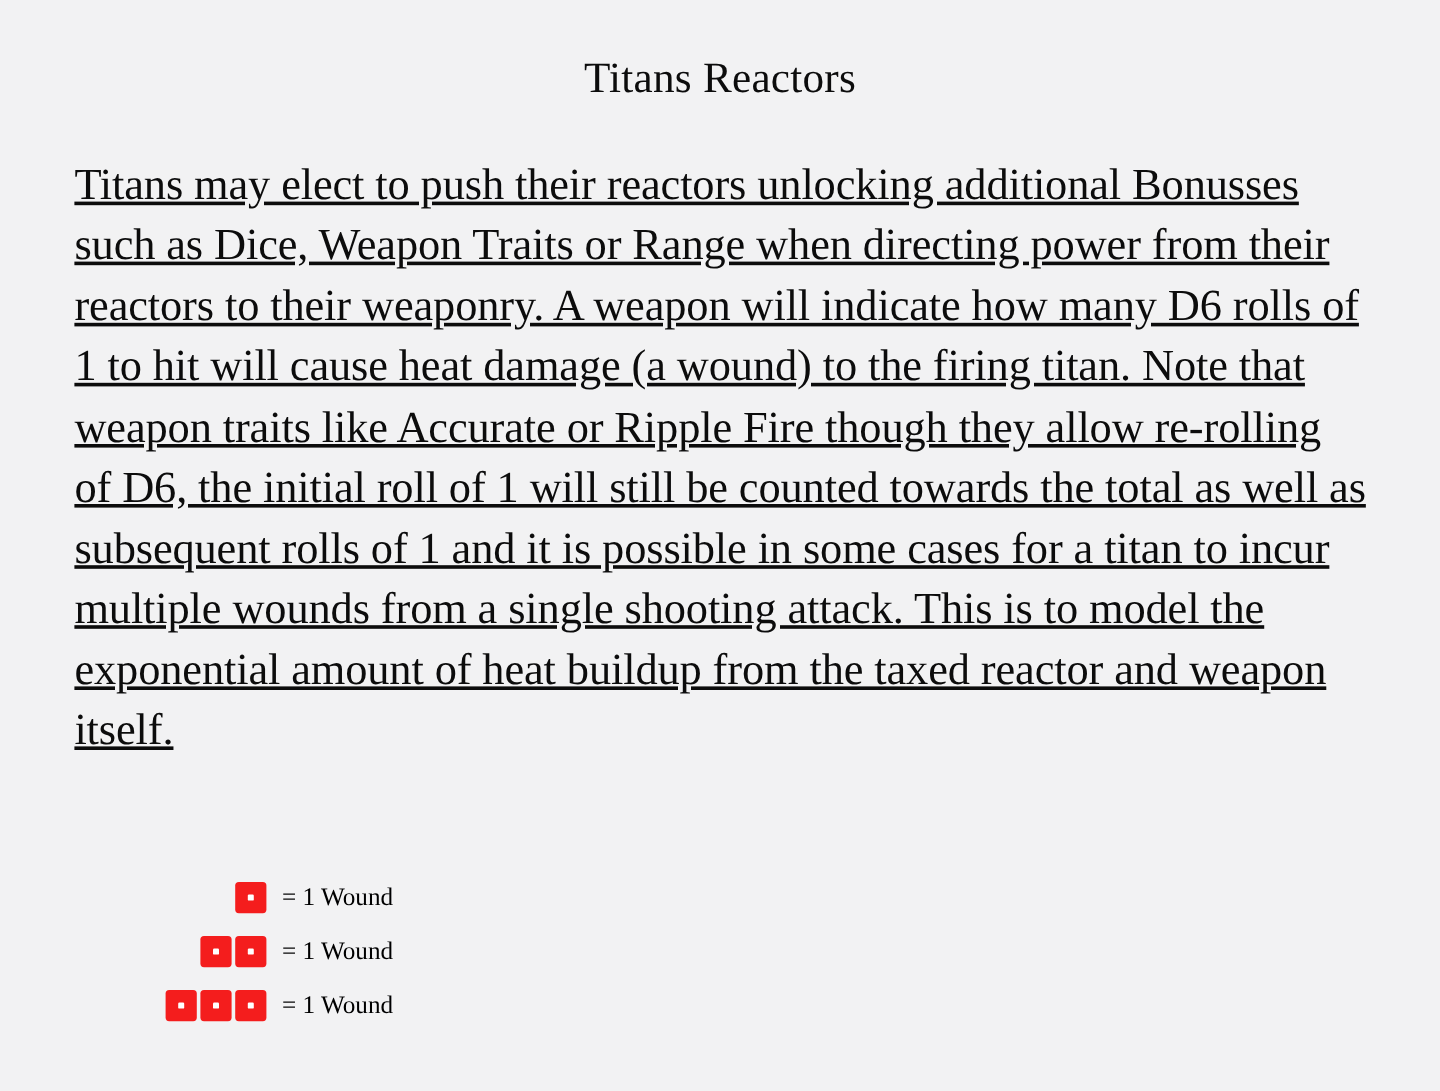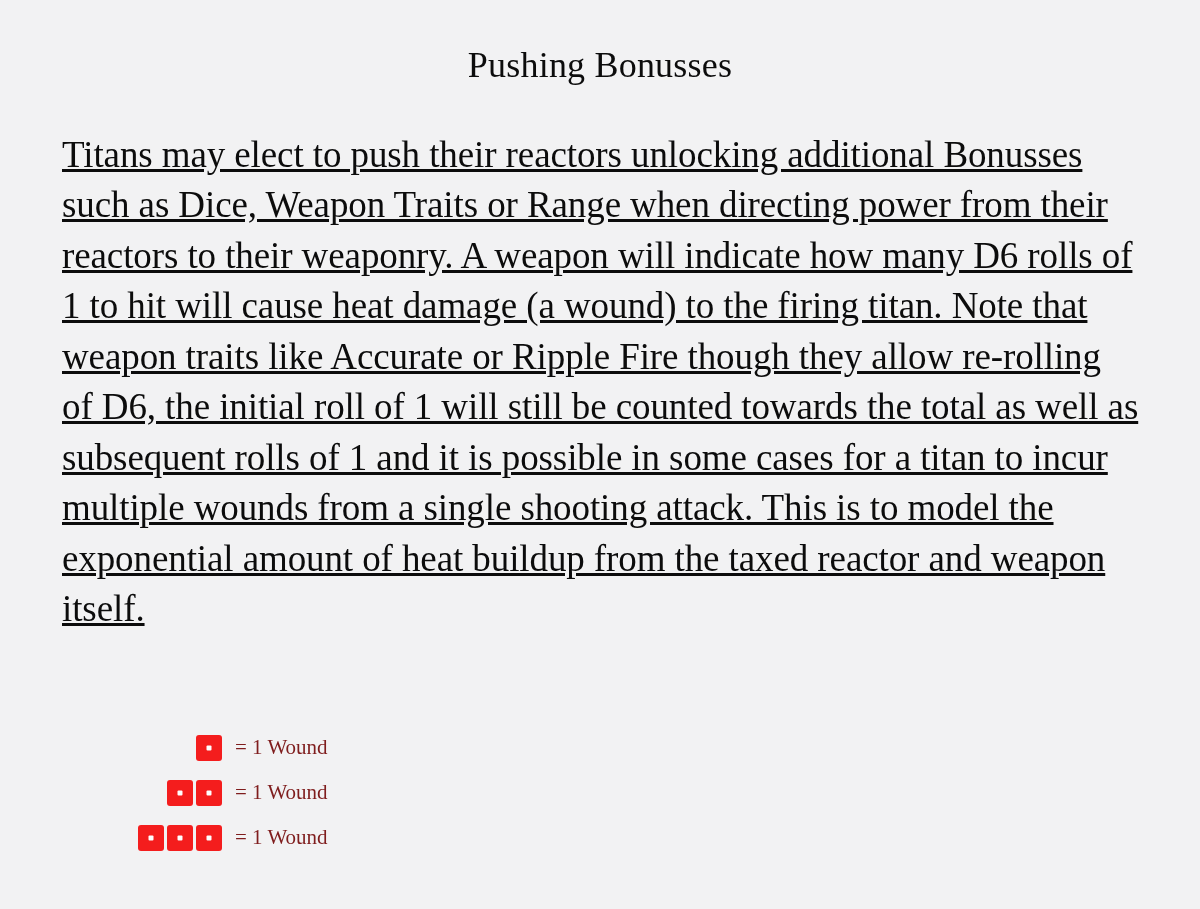--- a/index.html
+++ b/index.html
@@ -76,30 +76,30 @@
     background: #ffffff;
     border-radius: 1px;
     left: 50%;
     top: 50%;
     transform: translate(-50%, -50%);
   }
   .legend-label {
     font-size: 21px;
     line-height: 1;
     margin-left: 13px;
-    color: #7f1d1d;
+    color: #000000;
     white-space: nowrap;
   }
 </style>
 </head>
 <body>
 
 <div class="page">
 
-  <h1 class="title">Pushing Bonusses</h1>
+  <h1 class="title">Titans Reactors</h1>
 
   <p class="body-text">Titans may elect to push their reactors unlocking additional Bonusses such as Dice, Weapon Traits or Range when directing power from their reactors to their weaponry. A weapon will indicate how many D6 rolls of 1 to hit will cause heat damage (a wound) to the firing titan. Note that weapon traits like Accurate or Ripple Fire though they allow re-rolling of D6, the initial roll of 1 will still be counted towards the total as well as subsequent rolls of 1 and it is possible in some cases for a titan to incur multiple wounds from a single shooting attack. This is to model the exponential amount of heat buildup from the taxed reactor and weapon itself.</p>
 
   <div class="legend">
 
     <div class="legend-row">
       <span class="dice-group">
         <span class="die" style="background: rgb(244, 29, 29);">
             <span class="pip" style="background: rgb(255, 255, 255);"></span>
           </span>

